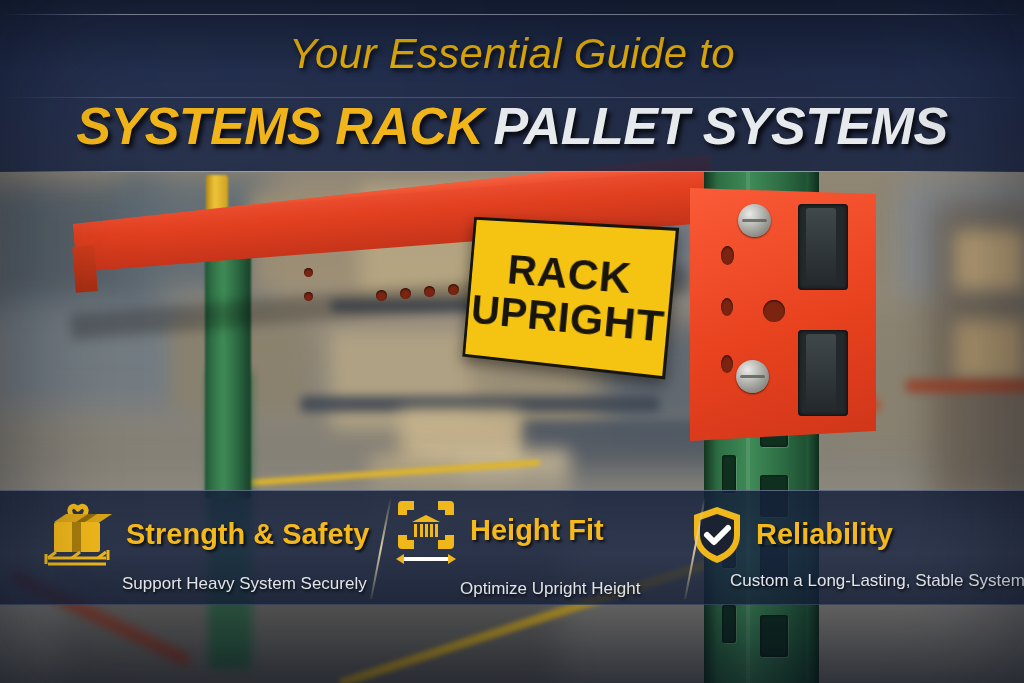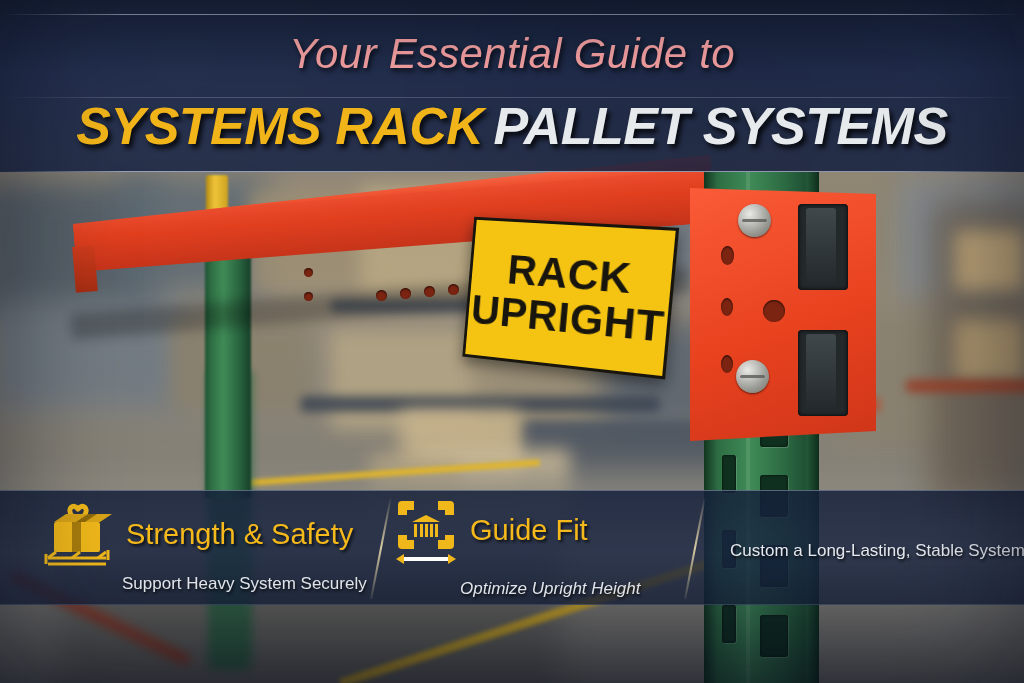--- a/index.html
+++ b/index.html
@@ -60,21 +60,21 @@
       linear-gradient(180deg,rgba(17,27,52,.93) 0%,rgba(24,38,74,.90) 42%,rgba(22,34,66,.86) 100%);
   }
   .topband .grain{position:absolute;inset:0;opacity:.25;
     background:
       radial-gradient(circle at 18% 35%,rgba(255,255,255,.06),transparent 40%),
       radial-gradient(circle at 70% 70%,rgba(0,0,0,.25),transparent 45%);}
   .hline{position:absolute;left:0;width:1024px;height:1px;background:linear-gradient(90deg,rgba(255,255,255,0),rgba(210,220,240,.65) 12%,rgba(210,220,240,.6) 88%,rgba(255,255,255,0));}
 
   .kicker{
     position:absolute;left:0;right:0;top:30px;text-align:center;
-    color:#fca5a5;font-size:42px;font-style:italic;font-weight:300;
+    color:#eab308;font-size:42px;font-style:italic;font-weight:300;
     letter-spacing:.3px;
     text-shadow:2px 3px 5px rgba(0,0,0,.75);
   }
   .headline{
     position:absolute;left:0;right:0;top:96px;text-align:center;
     font-size:52px;font-weight:bold;font-style:italic;letter-spacing:-.5px;
     white-space:nowrap;
   }
   .headline .hl{color:#f3b61a;text-shadow:3px 4px 5px rgba(0,0,0,.8);}
   .headline .wh{color:#e9ecef;text-shadow:3px 4px 5px rgba(0,0,0,.8);margin-left:10px;}
@@ -83,33 +83,33 @@
   .featband{
     position:absolute;left:0;top:490px;width:1024px;height:115px;
     background:linear-gradient(180deg,rgba(20,31,58,.84) 0%,rgba(25,37,66,.80) 55%,rgba(19,29,54,.84) 100%);
     border-top:1px solid rgba(190,205,230,.40);
     border-bottom:1px solid rgba(150,170,200,.22);
   }
   .features{position:absolute;left:0;top:490px;width:1024px;height:115px;display:flex;}
   .feat{position:relative;display:flex;flex-direction:column;justify-content:center;}
   .feat .row{display:flex;align-items:center;gap:12px;}
   .feat .ttl{
-    color:#f5b91b;font-size:29px;font-weight:normal;white-space:nowrap;
+    color:#f5b91b;font-size:29px;font-weight:bold;white-space:nowrap;
     text-shadow:2px 2px 3px rgba(0,0,0,.75);
   }
   .feat .sub{
     color:#e6eaf0;font-size:17px;white-space:nowrap;
     text-shadow:1px 2px 3px rgba(0,0,0,.8);
   }
   .f1{width:372px;}
   .f1 .row{margin-left:42px;}
   .f1 .sub{margin-left:122px;margin-top:6px;}
   .f2{width:300px;}
   .f2 .row{margin-left:22px;}
-  .f2 .sub{margin-left:88px;margin-top:14px;font-style:italic;}
+  .f2 .sub{margin-left:88px;margin-top:14px;}
   .f3{width:352px;}
   .f3 .row{margin-left:18px;}
   .f3 .sub{margin-left:58px;margin-top:6px;}
 
   .divider{position:absolute;top:496px;width:2px;height:104px;
     background:linear-gradient(180deg,rgba(222,206,160,0),rgba(226,212,168,.95),rgba(222,206,160,.1));
     transform:rotate(11deg);}
   .d1{left:380px;}
   .d2{left:694px;}
 
@@ -274,26 +274,36 @@
               <rect x="26" y="27" width="3" height="13"></rect>
               <rect x="31" y="27" width="3" height="13"></rect>
               <rect x="36" y="27" width="3" height="13"></rect>
               <rect x="41" y="27" width="3" height="13"></rect>
               <path d="M2 62 L10 57 V67 Z"></path>
               <path d="M62 62 L54 57 V67 Z"></path>
             </g>
             <rect x="10" y="60" width="44" height="4" fill="#ffffff"></rect>
           </svg>
         </span>
-        <span class="ttl">Guide Fit</span>
+        <span class="ttl">Height Fit</span>
       </div>
       <div class="sub">Optimize Upright Height</div>
     </div>
 
     <div class="feat f3">
+      <div class="row">
+        <span>
+          <svg width="54" height="60" viewBox="0 0 54 60">
+            <path d="M27 2 L50 10 v20c0 14-10 23-23 28C14 53 4 44 4 30V10z" fill="#f0b81b"></path>
+            <path d="M27 9 L44 15 v15c0 10-7 17-17 21-10-4-17-11-17-21V15z" fill="#1b2232"></path>
+            <path d="M17 30 l7 7 14-14" stroke="#ffffff" stroke-width="6" fill="none" stroke-linecap="round" stroke-linejoin="round"></path>
+          </svg>
+        </span>
+        <span class="ttl">Reliability</span>
+      </div>
       <div class="sub">Custom a Long-Lasting, Stable System</div>
     </div>
   </div>
 
   <div class="divider d1"></div>
   <div class="divider d2"></div>
 
   <div class="botfade"></div>
   <div class="vig"></div>
 </div>

